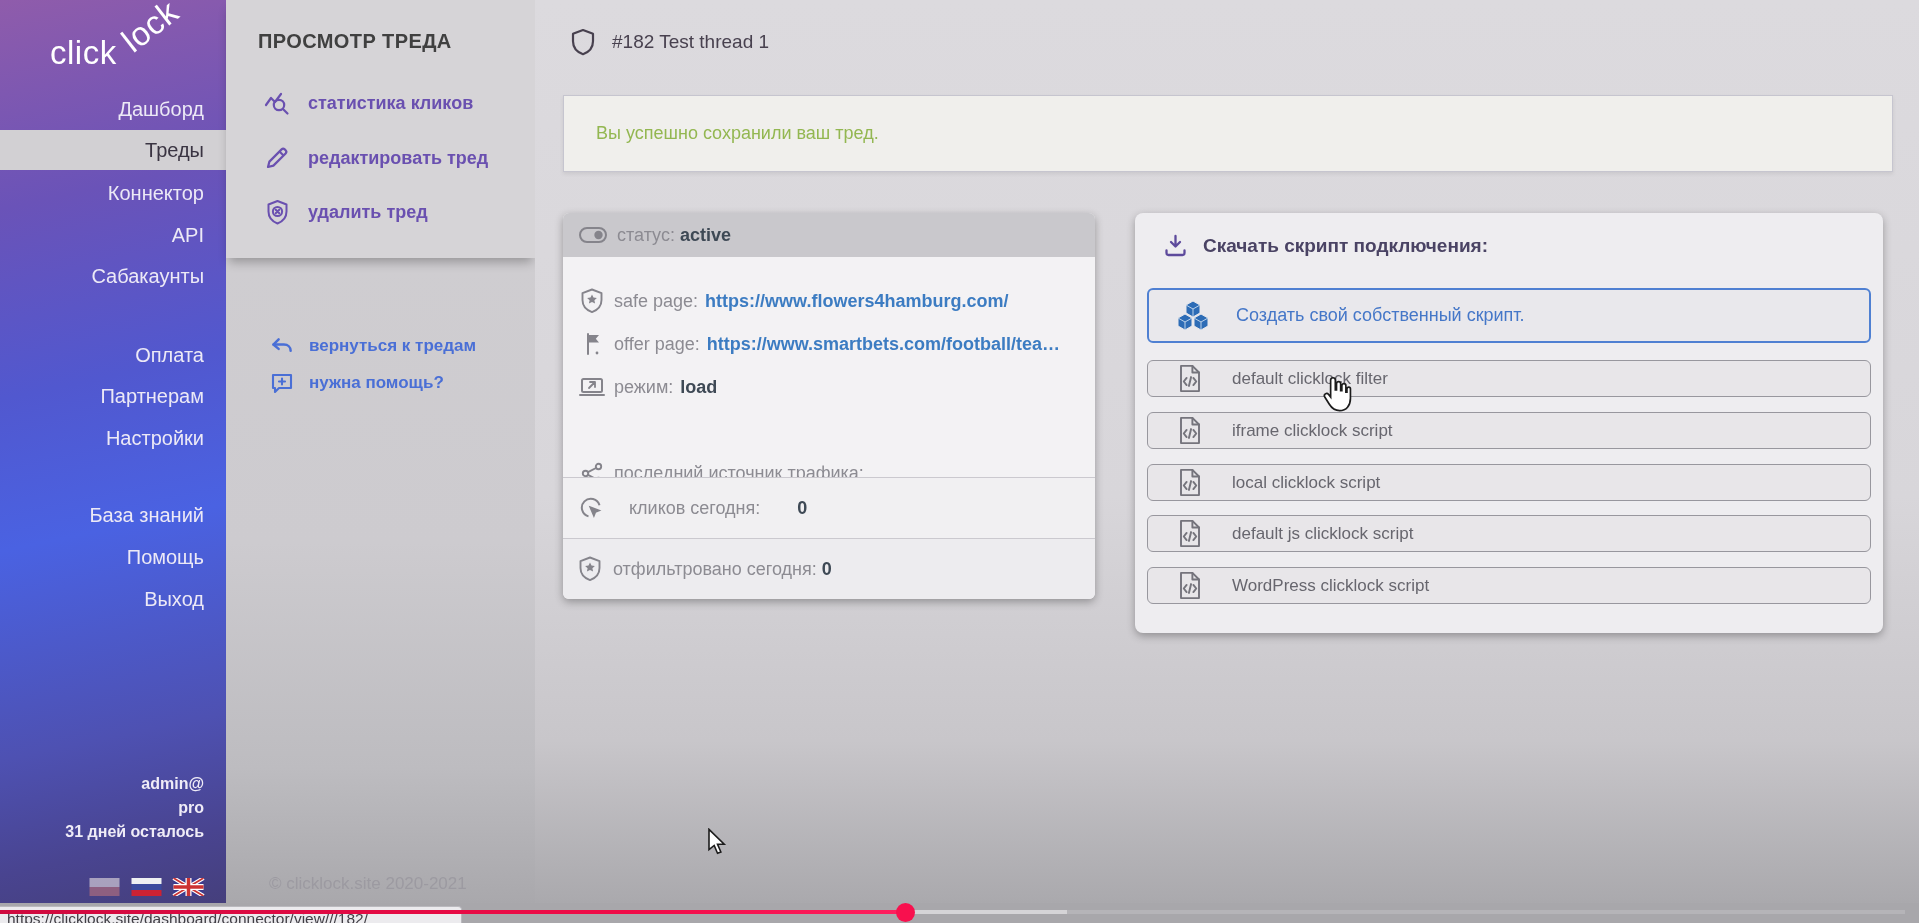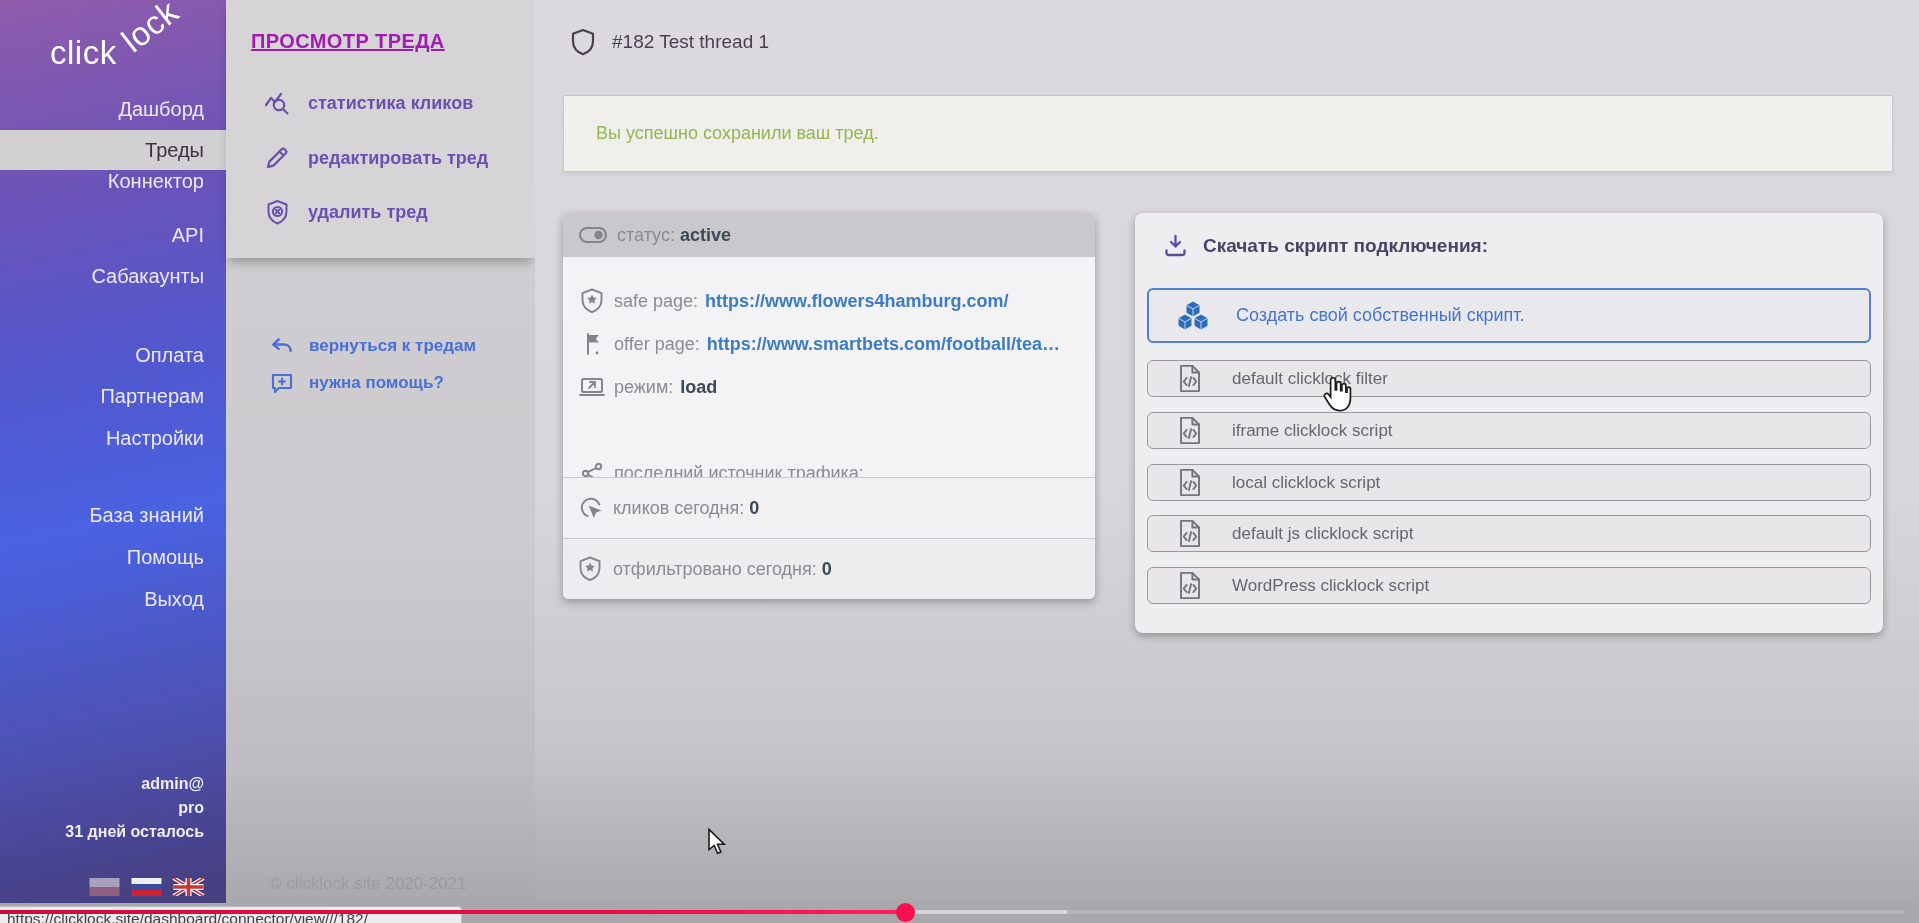--- a/index.html
+++ b/index.html
@@ -23,22 +23,22 @@
              font-size:16px; font-weight:bold; line-height:24px; }
   .flag { position:absolute; top:878px; width:33px; height:18px; overflow:hidden; cursor:pointer; }
   .flag svg { display:block; width:100%; height:100%; }
 
   
   #sidebar2 { left:226px; top:0; width:309px; height:903px;
     background:linear-gradient(180deg,#d1cfd2 0%,#cdcbcf 60%,#bdbcc0 85%,#a9a8ac 100%);
     box-shadow:4px 0 8px -3px rgba(0,0,0,.18); }
   #threadMenuTop { position:absolute; left:0; top:0; width:100%; height:258px; background:#d6d4d7;
     box-shadow:0 7px 10px -3px rgba(0,0,0,.28); }
-  #threadMenuTitle { position:absolute; left:25px; top:30px; font-size:20px; font-weight:bold;
-    color:#a21caf; letter-spacing:.4px;text-decoration:underline; }
+  #threadMenuTitle { position:absolute; left:32px; top:30px; font-size:20px; font-weight:bold;
+    color:#404040; letter-spacing:.4px; }
   .menu-item { position:absolute; left:0; width:100%; height:34px; display:flex; align-items:center;
     cursor:pointer; color:#6a50b0; font-weight:bold; font-size:18px; }
   .menu-item .mi-icon { position:absolute; left:37px; width:28px; height:28px; display:flex;
     align-items:center; justify-content:center; }
   .menu-item .mi-label { position:absolute; left:82px; white-space:nowrap; }
   .menu-link { color:#4a6fd6; font-weight:bold; font-size:17px;padding-left:20px; }
   .menu-link .mi-icon { left:44px; width:24px; height:24px; }
   .menu-link .mi-label { left:83px; }
   #copyright { position:absolute; left:43px; top:874px; color:#9c9aa1; font-size:17px; }
 
@@ -62,21 +62,21 @@
   .lbl { color:#8c8b92; }
   .val-bold { color:#3e4955; font-weight:bold; }
   .val-link { color:#3c7cc2; font-weight:bold; cursor:pointer; }
   .s-row { position:absolute; left:0; width:100%; height:44px; display:flex; align-items:center;
     padding-left:16px; font-size:18px; white-space:nowrap; }
   .s-row .ic { width:26px; margin-right:9px; display:flex; justify-content:center; }
   .s-row .lbl { margin-right:7px; }
   .counter { position:absolute; left:0; width:100%; height:61px; display:flex; align-items:center;
     padding-left:15px; font-size:18px; border-top:1px solid #cbc9cf; }
   .counter .ic { width:28px; margin-right:7px; display:flex; }
-  #counter1 { top:264px; background:#f1f0f2; }
+  #counter1 { top:264px; background:#f1f0f2;gap:16px; }
   #counter2 { top:325px; background:#edecef; border-radius:0 0 6px 6px; }
 
   
   #dlCard { position:absolute; left:600px; top:213px; width:748px; height:420px;
     background:#eeedf0; border-radius:8px; box-shadow:0 3px 9px rgba(0,0,0,.3); }
   #dlTitle { position:absolute; left:28px; top:20px; display:flex; align-items:center;
     color:#4a4364; font-size:19px; font-weight:bold; }
   #dlTitle .ic { margin-right:15px; display:flex; }
   .dl-btn { position:absolute; left:12px; width:724px; height:37px; background:#e8e6e9;
     border:1px solid #98979e; border-radius:6px; display:flex; align-items:center;
@@ -110,21 +110,21 @@
     <div id="logo">
       <span class="l1">click</span>
       <span class="l2">lock</span>
     </div>
     <div class="nav-item" style="top:95px">
         <span>Дашборд</span>
       </div>
     <div class="nav-item active" style="top:130px">
         <span>Треды</span>
       </div>
-    <div class="nav-item" style="top:167px">
+    <div class="nav-item" style="top:179px">
         <span>Коннектор</span>
       </div>
     <div class="nav-item" style="top:221px">
         <span>API</span>
       </div>
     <div class="nav-item" style="top:262px">
         <span>Сабакаунты</span>
       </div>
     <div class="nav-item" style="top:341px">
         <span>Оплата</span>

